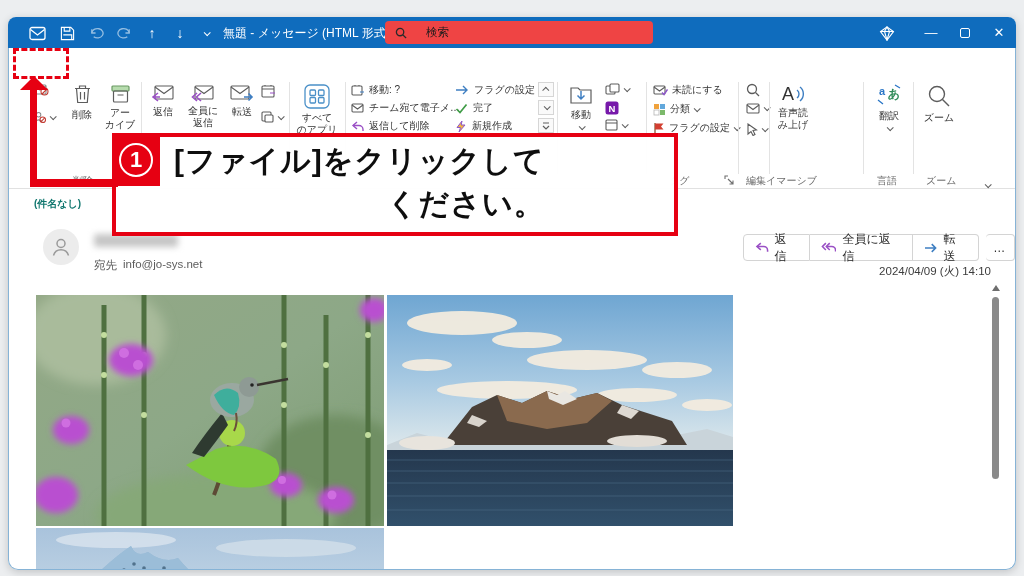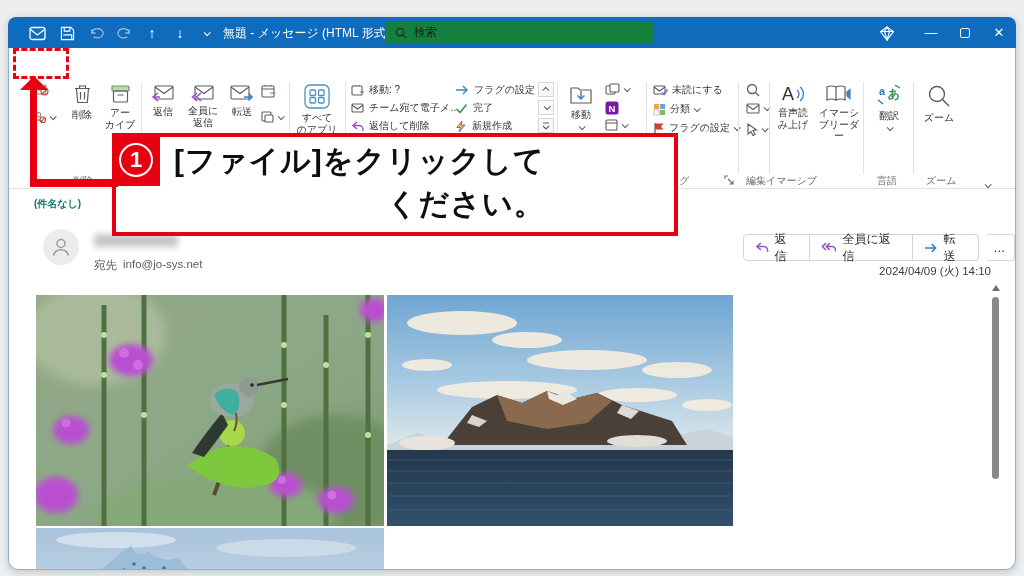--- a/index.html
+++ b/index.html
@@ -20,22 +20,22 @@
   }
   #titlebar {
     position:absolute; left:0; top:0; width:100%; height:31px;
     background:#0f6cbd; border-radius:8px 8px 0 0;
     color:#fff; font-size:12px;
   }
   .tb-ic { position:absolute; top:7px; width:18px; height:18px; display:flex; align-items:center; justify-content:center; color:#fff; }
   .tb-txt { position:absolute; top:8px; white-space:nowrap; color:#fff; font-size:12px; }
   #tb-search {
     position:absolute; left:377px; top:4px; width:268px; height:23px;
-    background:#15803d; border-radius:4px; color:#1b1b1b;
-    display:flex; align-items:center; gap:7px; padding-left:10px; font-size:11.5px;
+    background:#ef4444; border-radius:4px; color:#1b1b1b;
+    display:flex; align-items:center; gap:19px; padding-left:10px; font-size:11.5px;
   }
   .caption-btn { position:absolute; top:0; width:34px; height:31px; display:flex; align-items:center; justify-content:center; color:#fff; font-size:13px; }
   
   #content {
     position:absolute; left:0; top:31px; width:100%; height:522px;
     background:#fff; border:1px solid #86b3d6; border-top:none;
     border-radius:0 0 10px 10px; overflow:hidden;
   }
   
   #tabrow { position:absolute; left:0; top:0; width:100%; height:30px; background:#fff; }
@@ -383,28 +383,20 @@
       <span class="grp-label" style="left:737px">編集</span>
       <div class="sep" style="left:760px"></div>
 
       <div class="bigbtn" style="left:764px; top:6px; width:40px">
         <svg width="26" height="20" viewBox="0 0 26 20" fill="none">
           <text x="8" y="16" font-size="18" fill="#333" text-anchor="middle" font-family="Liberation Sans, sans-serif">A</text>
           <path d="M17 6 a5 5 0 0 1 0 8 M20 3 a9 9 0 0 1 0 14" stroke="#3f7fc2" stroke-width="1.4" fill="none"></path>
         </svg>
         <span class="w2">音声読
 み上げ</span>
-      </div>
-      <div class="bigbtn" style="left:806px; top:6px; width:48px">
-        <svg width="28" height="20" viewBox="0 0 28 20" fill="none" stroke="#5c5c5c" stroke-width="1.2">
-          <path d="M2 3 q5 -2 9 0 v13 q-4 -2 -9 0 z M11 3 q5 -2 9 0 v13 q-4 -2 -9 0 z"></path>
-          <path d="M22 8 l3 -2.5 v9 l-3 -2.5 z" fill="#3f7fc2" stroke="#3f7fc2"></path>
-        </svg>
-        <span class="w2">イマーシ
-ブリーダー</span>
       </div>
       <span class="grp-label" style="left:757px">イマーシブ</span>
       <div class="sep" style="left:854px"></div>
 
       <div class="bigbtn" style="left:860px; top:6px; width:40px">
         <svg width="26" height="22" viewBox="0 0 26 22">
           <text x="6" y="11" font-size="11" font-weight="bold" fill="#2a76c6" font-family="Liberation Sans, sans-serif" text-anchor="middle">a</text>
           <text x="18" y="14" font-size="12" font-weight="bold" fill="#2e8b57" text-anchor="middle" font-family="Liberation Sans, sans-serif">あ</text>
           <path d="M2 16 l5 4 M24 4 l-5 -3" stroke="#2a76c6" stroke-width="1.3" fill="none"></path>
         </svg>

